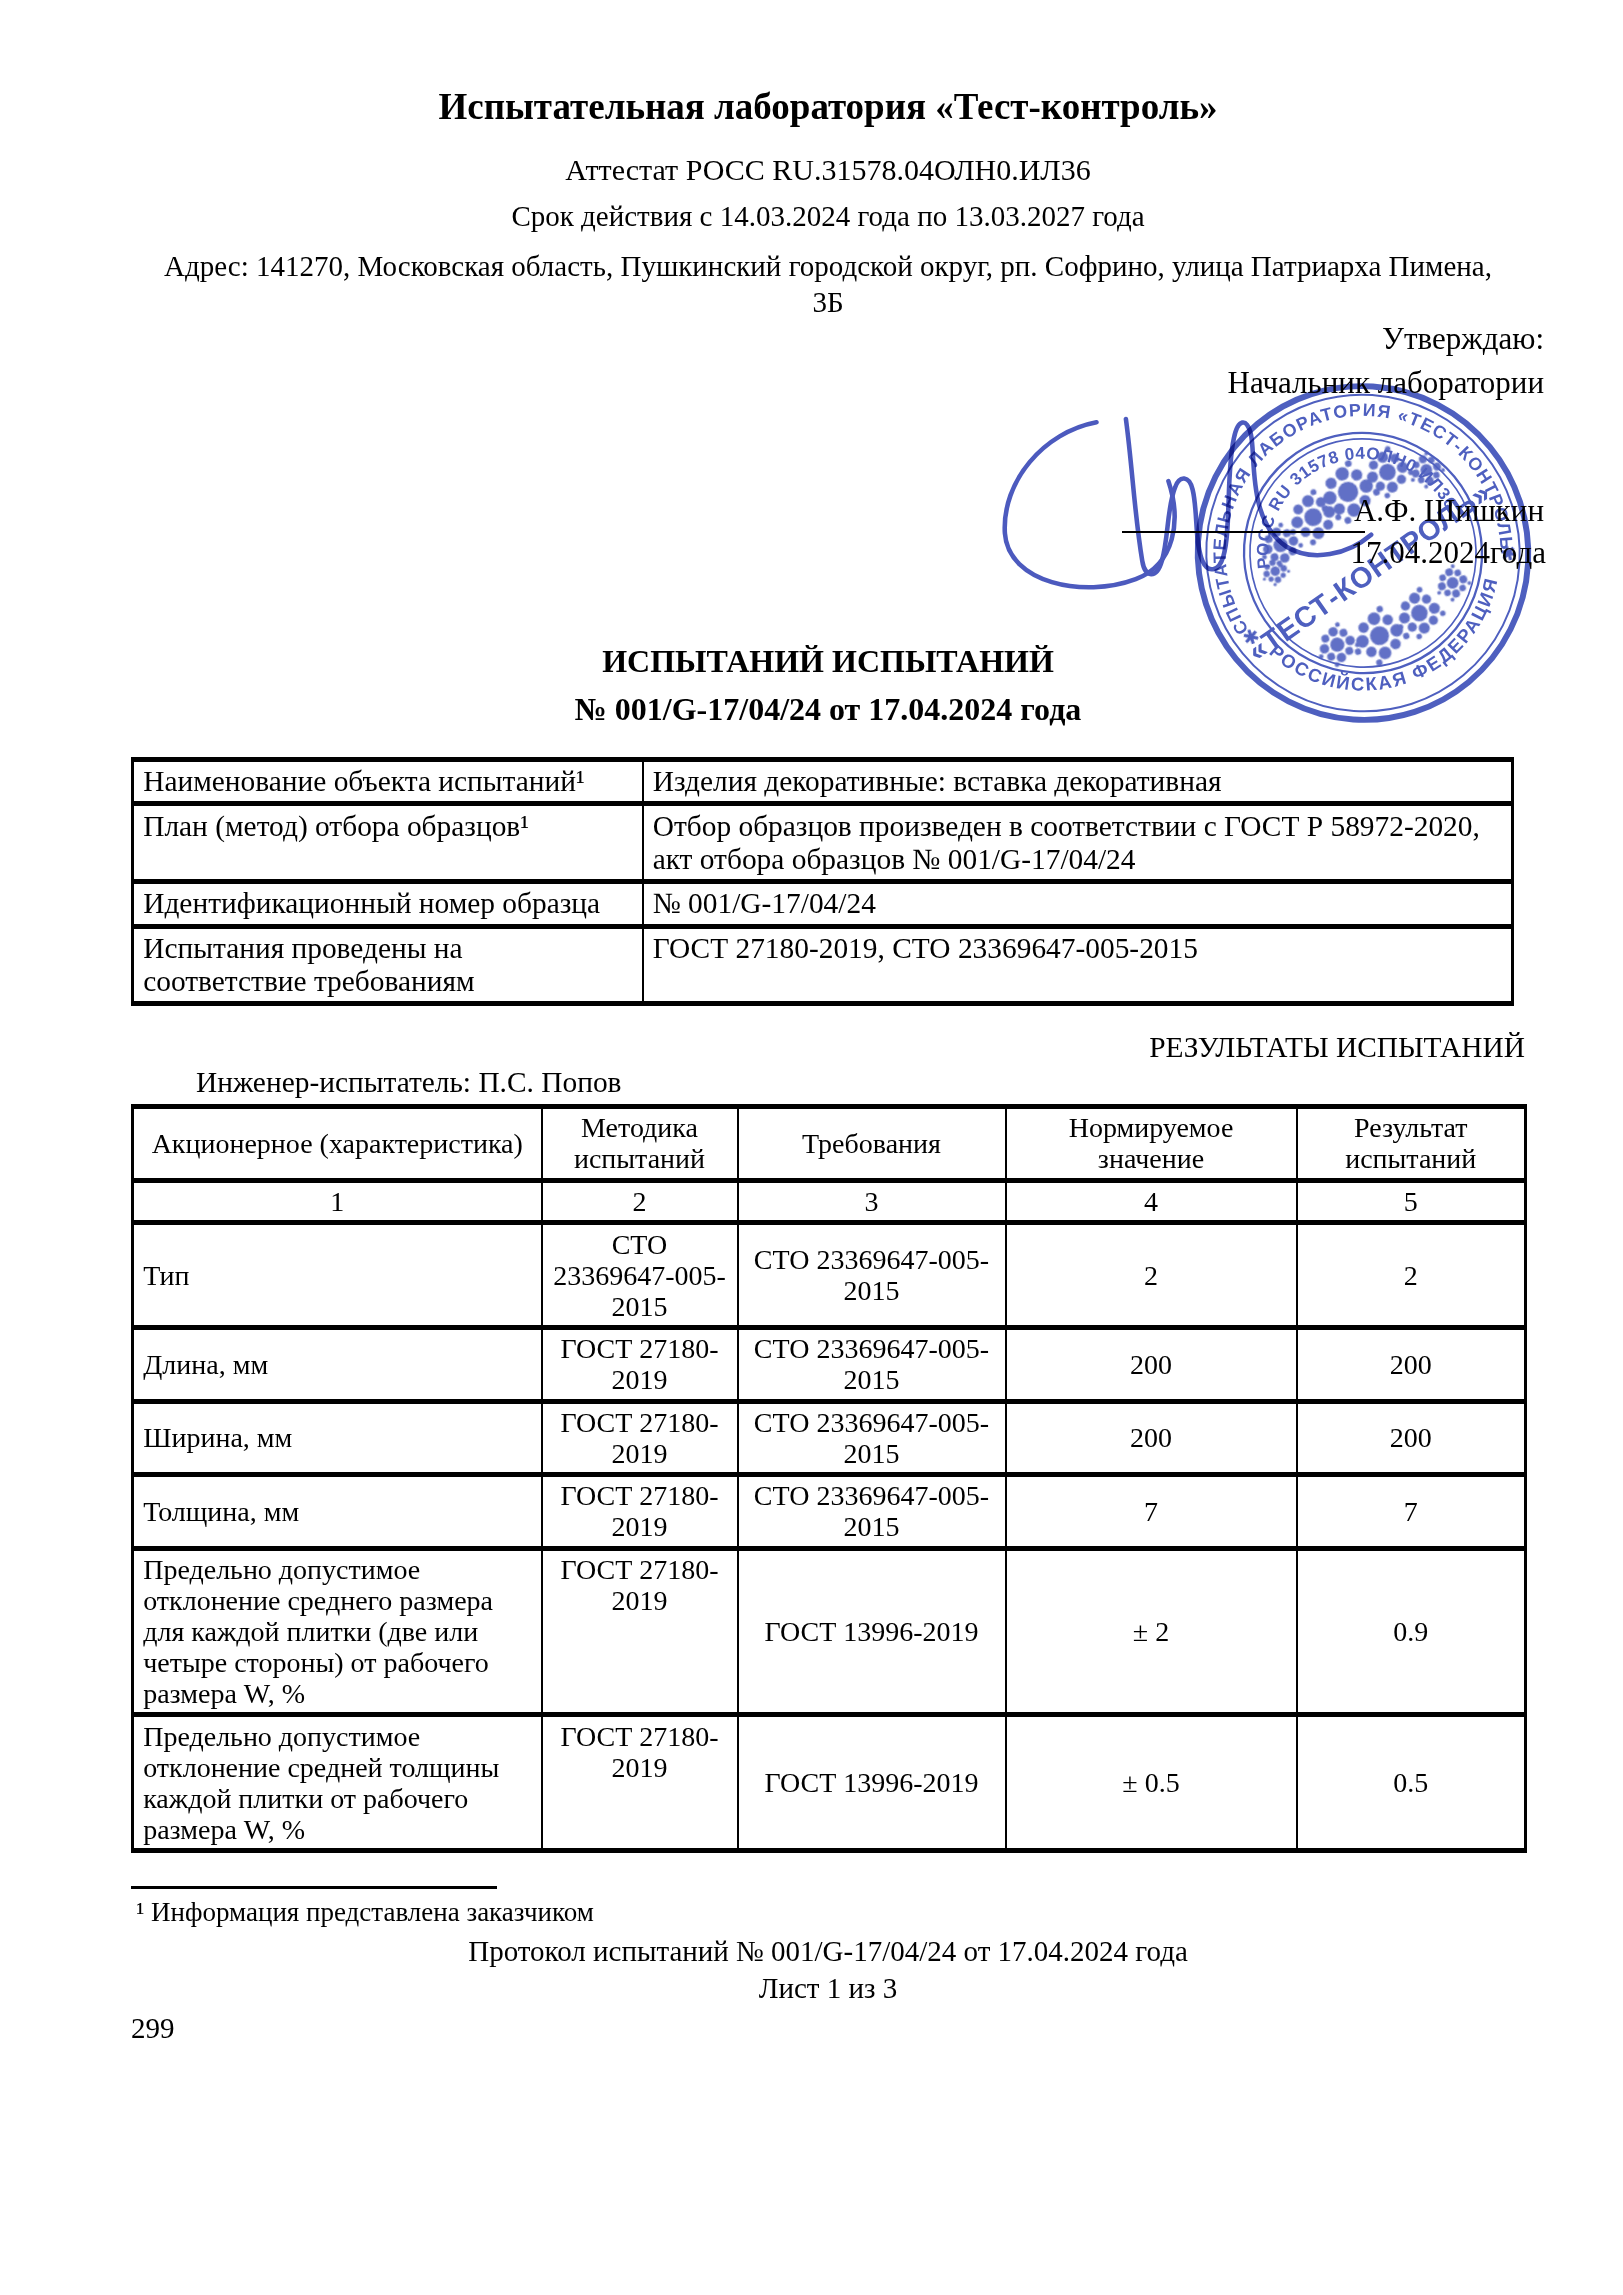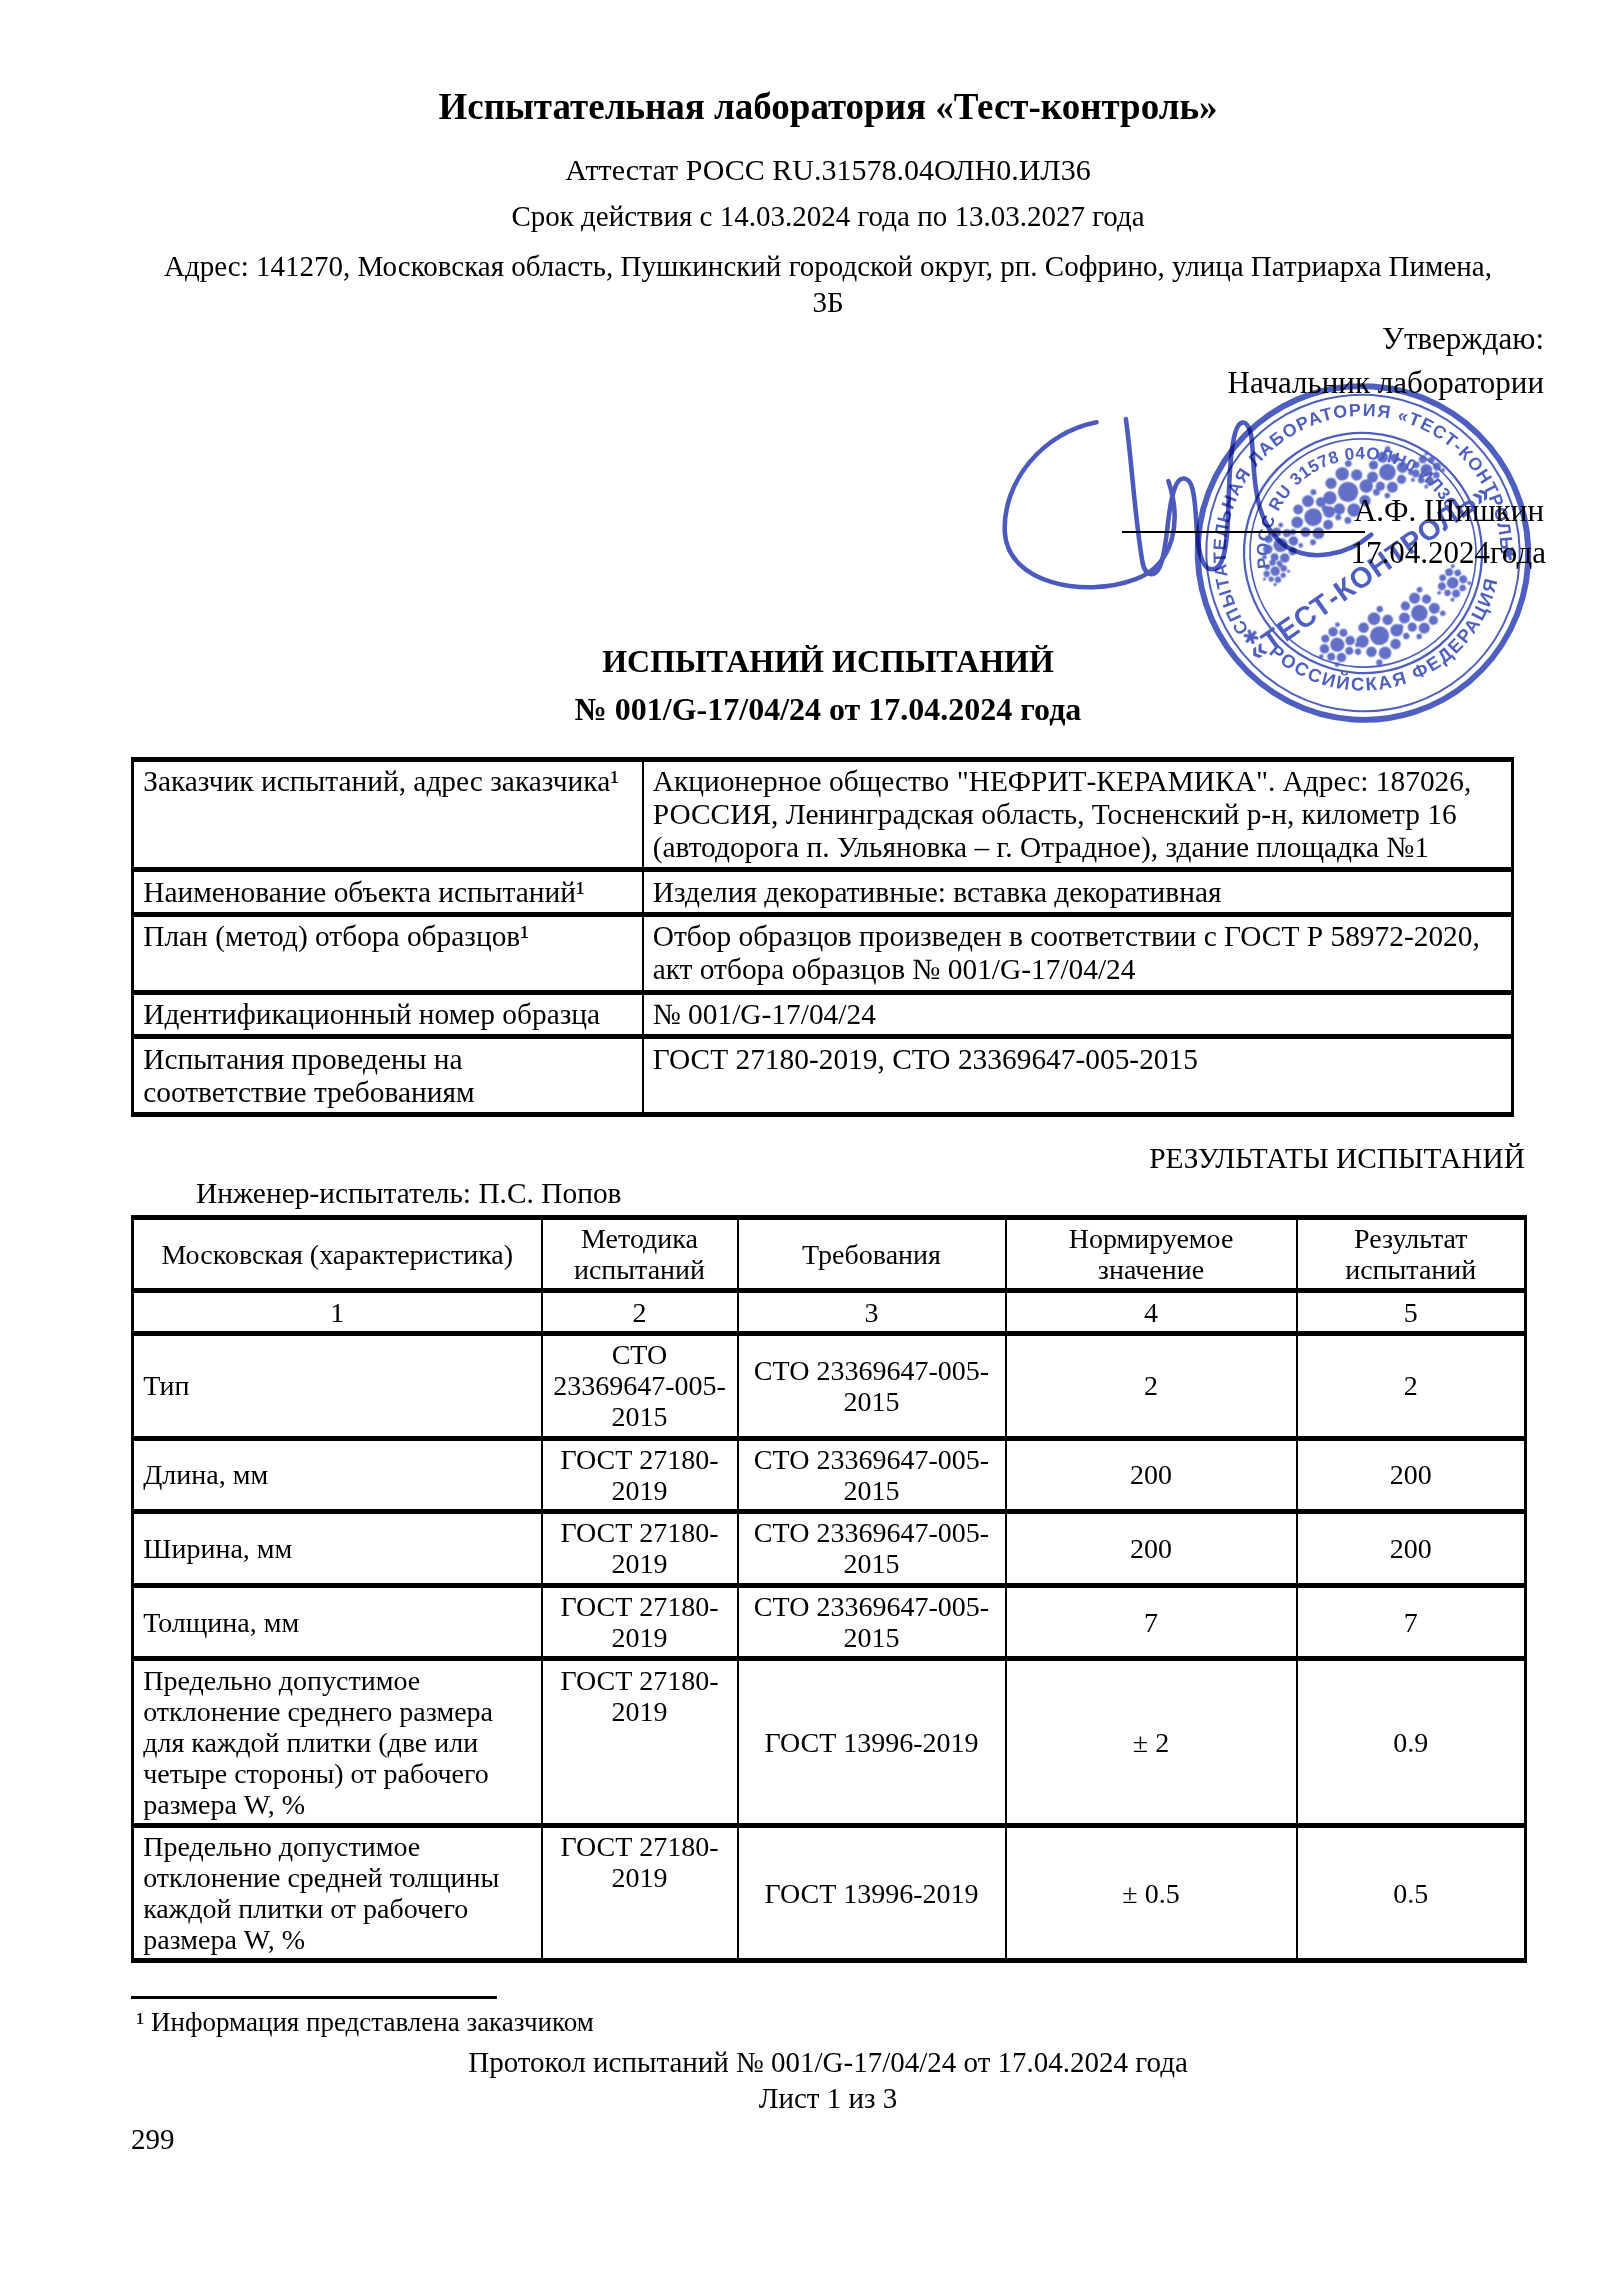--- a/index.html
+++ b/index.html
@@ -76,24 +76,20 @@
     <div class="protocol-title">ИСПЫТАНИЙ ИСПЫТАНИЙ</div>
     <div class="protocol-number">№ 001/G-17/04/24 от 17.04.2024 года</div>
 
     <table class="info-table">
       <colgroup>
           <col style="width:510px">
           <col style="width:870px">
         </colgroup>
       <tbody>
         <tr>
-          <th>Заказчик испытаний, адрес заказчика¹</th>
-          <td>Акционерное общество "НЕФРИТ-КЕРАМИКА". Адрес:  187026, РОССИЯ, Ленинградская область, Тосненский р-н, километр 16 (автодорога п. Ульяновка – г. Отрадное), здание площадка №1</td>
-        </tr>
-        <tr>
           <th>Наименование объекта испытаний¹</th>
           <td>Изделия декоративные: вставка декоративная</td>
         </tr>
         <tr>
           <th>План (метод) отбора образцов¹</th>
           <td>Отбор образцов произведен в соответствии с ГОСТ Р 58972-2020, акт отбора образцов № 001/G-17/04/24</td>
         </tr>
         <tr>
           <th>Идентификационный номер образца</th>
           <td>№ 001/G-17/04/24</td>
@@ -111,21 +107,21 @@
     <table class="results-table">
       <colgroup>
         <col style="width:409px">
           <col style="width:196px">
           <col style="width:268px">
           <col style="width:291px">
           <col style="width:229px">
       </colgroup>
       <thead>
         <tr>
-          <th>Московская (характеристика)</th>
+          <th>Акционерное (характеристика)</th>
           <th>Методика испытаний</th>
           <th>Требования</th>
           <th>Нормируемое значение</th>
           <th>Результат испытаний</th>
         </tr>
         <tr>
           <th>1</th>
           <th>2</th>
           <th>3</th>
           <th>4</th>

